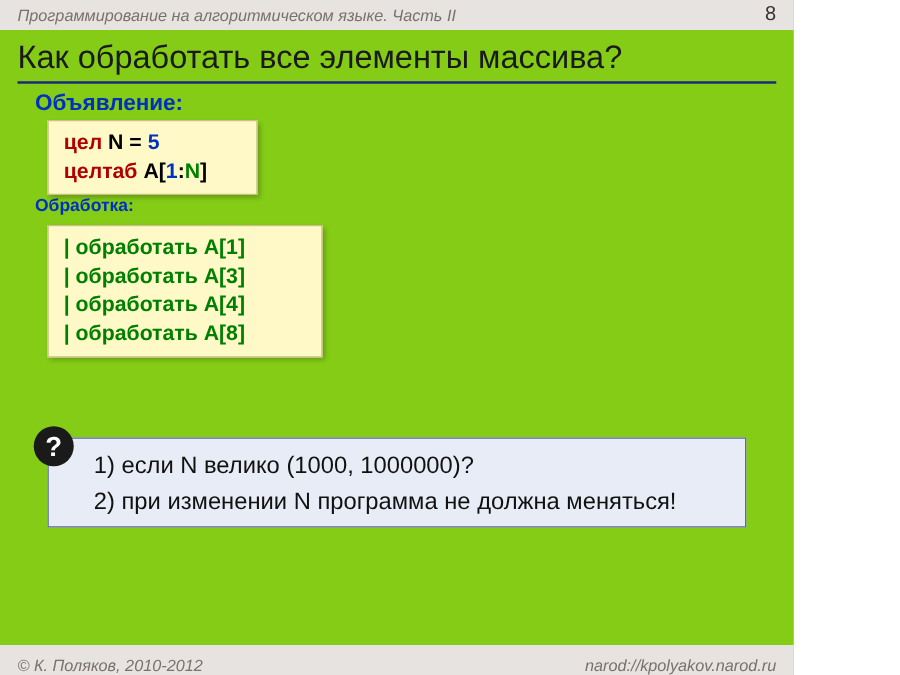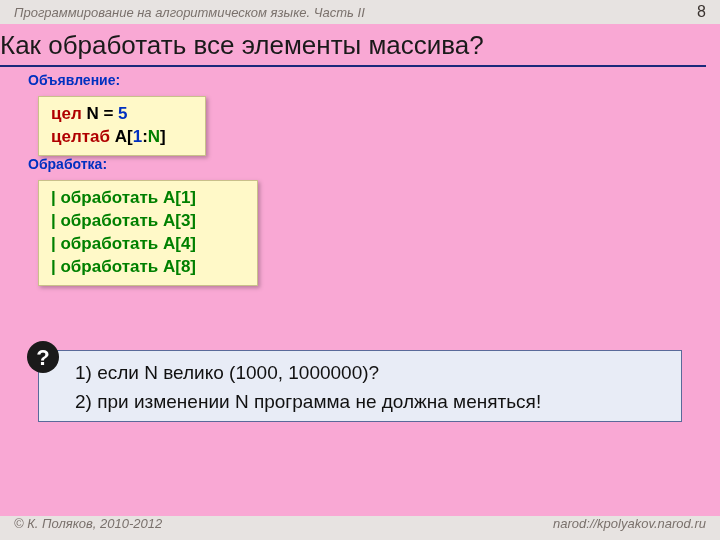--- a/index.html
+++ b/index.html
@@ -1,33 +1,33 @@
 <!DOCTYPE html>
 <html><head>
 <meta charset="utf-8">
 <style>
   * { margin: 0; padding: 0; box-sizing: border-box; }
   html, body { width: 720px; height: 540px; font-family: Arial, Helvetica, sans-serif; background: #fff; }
-  .slide { width: 720px; height: 540px; position: relative; background: #f9a8d4; }
+  .slide { width: 635px; height: 540px; position: relative; background: #84cc16; }
   .topbar { position: absolute; top: 0; left: 0; right: 0; height: 24px; background: #e7e3e1; display: flex; align-items: center; padding: 0 14px; }
   .topbar-title { font-style: italic; font-size: 13px; color: #7a716c; flex: 1; }
   .topbar-num { font-size: 16px; color: #3a332f; font-weight: 400; }
-  .heading { position: absolute; top: 30px; left: 0; right: 14px; font-size: 26px; color: #1a1a1a; border-bottom: 2px solid #1a2a7a; padding-bottom: 4px; }
-  .label-decl { position: absolute; top: 72px; left: 28px; color: #0030c0; font-weight: 700; font-size: 14px; }
+  .heading { position: absolute; top: 30px; left: 14px; right: 14px; font-size: 26px; color: #1a1a1a; border-bottom: 2px solid #1a2a7a; padding-bottom: 4px; }
+  .label-decl { position: absolute; top: 72px; left: 28px; color: #0030c0; font-weight: 700; font-size: 18px; }
   .code-block { position: absolute; background: #fff9c8; border: 1px solid #c9c08a; box-shadow: 2px 2px 4px rgba(0,0,0,0.25); font-family: Liberation Sans, sans-serif; font-size: 17px; font-weight: 700; line-height: 1.35; padding: 6px 12px; }
   .cb-decl { top: 96px; left: 38px; width: 168px; }
   .label-proc { position: absolute; top: 156px; left: 28px; color: #0030c0; font-weight: 700; font-size: 14px; }
   .cb-proc { top: 180px; left: 38px; width: 220px; }
   .kw { color: #b00000; }
   .num { color: #0030c0; }
   .idx { color: #008000; }
   .comment { color: #008000; }
   .question-box { position: absolute; top: 350px; left: 38px; right: 38px; height: 72px; border: 1px solid #5a6a9a; background: #e8ecf6; padding: 8px 18px 8px 36px; font-size: 19px; color: #111; line-height: 1.5; }
   .qmark { position: absolute; width: 32px; height: 32px; border-radius: 50%; background: #1a1a1a; color: #fff; display: flex; align-items: center; justify-content: center; font-size: 22px; font-weight: 700; top: -10px; left: -12px; }
-  .footer { position: absolute; bottom: 0; left: 0; right: 0; height: 24px; background: #e7e3e1; display: flex; align-items: flex-start; padding: 0 14px; font-style: italic; font-size: 13px; color: #7a716c; }
+  .footer { position: absolute; bottom: 0; left: 0; right: 0; height: 24px; background: #e7e3e1; display: flex; align-items: flex-end; padding: 0 14px; font-style: italic; font-size: 13px; color: #7a716c; }
   .footer .left { flex: 1; }
 </style>
 </head>
 <body>
 
 <div class="slide">
 
   <div class="topbar">
     <div class="topbar-title">Программирование на алгоритмическом языке. Часть II</div>
     <div class="topbar-num">8</div>

